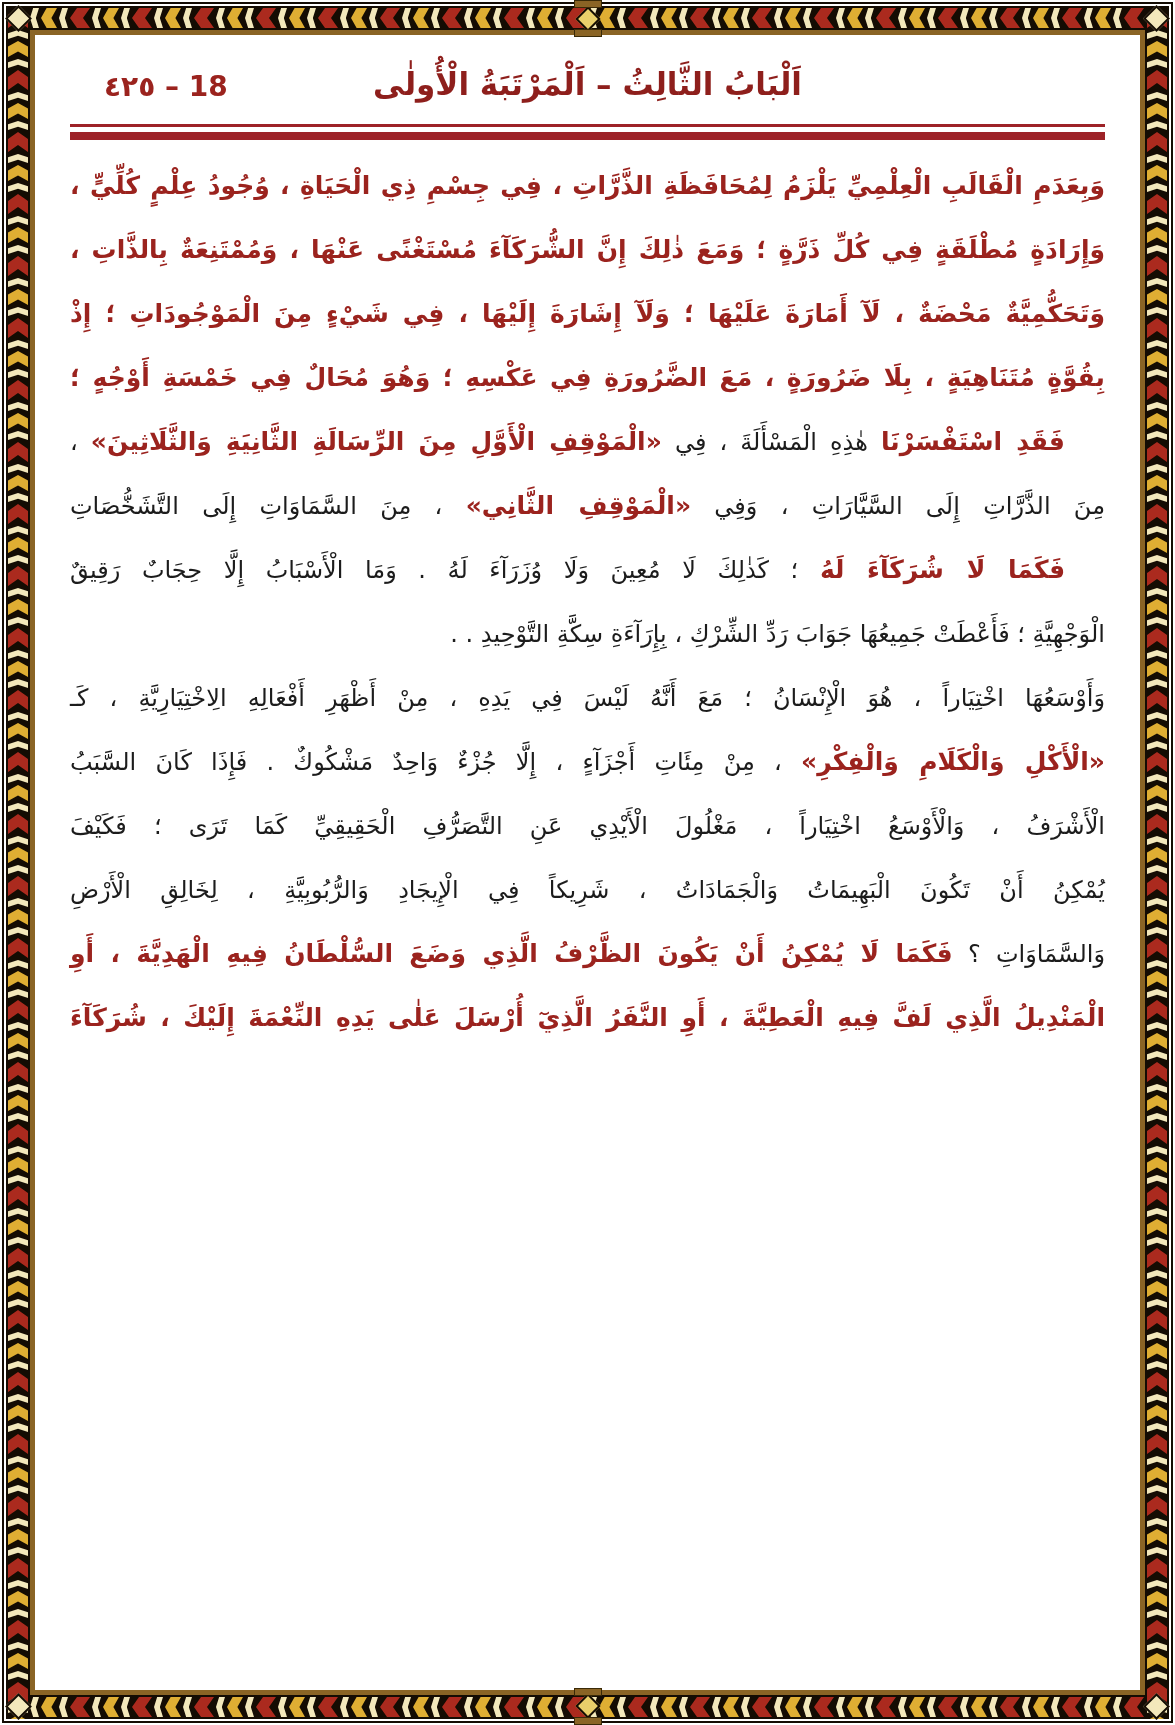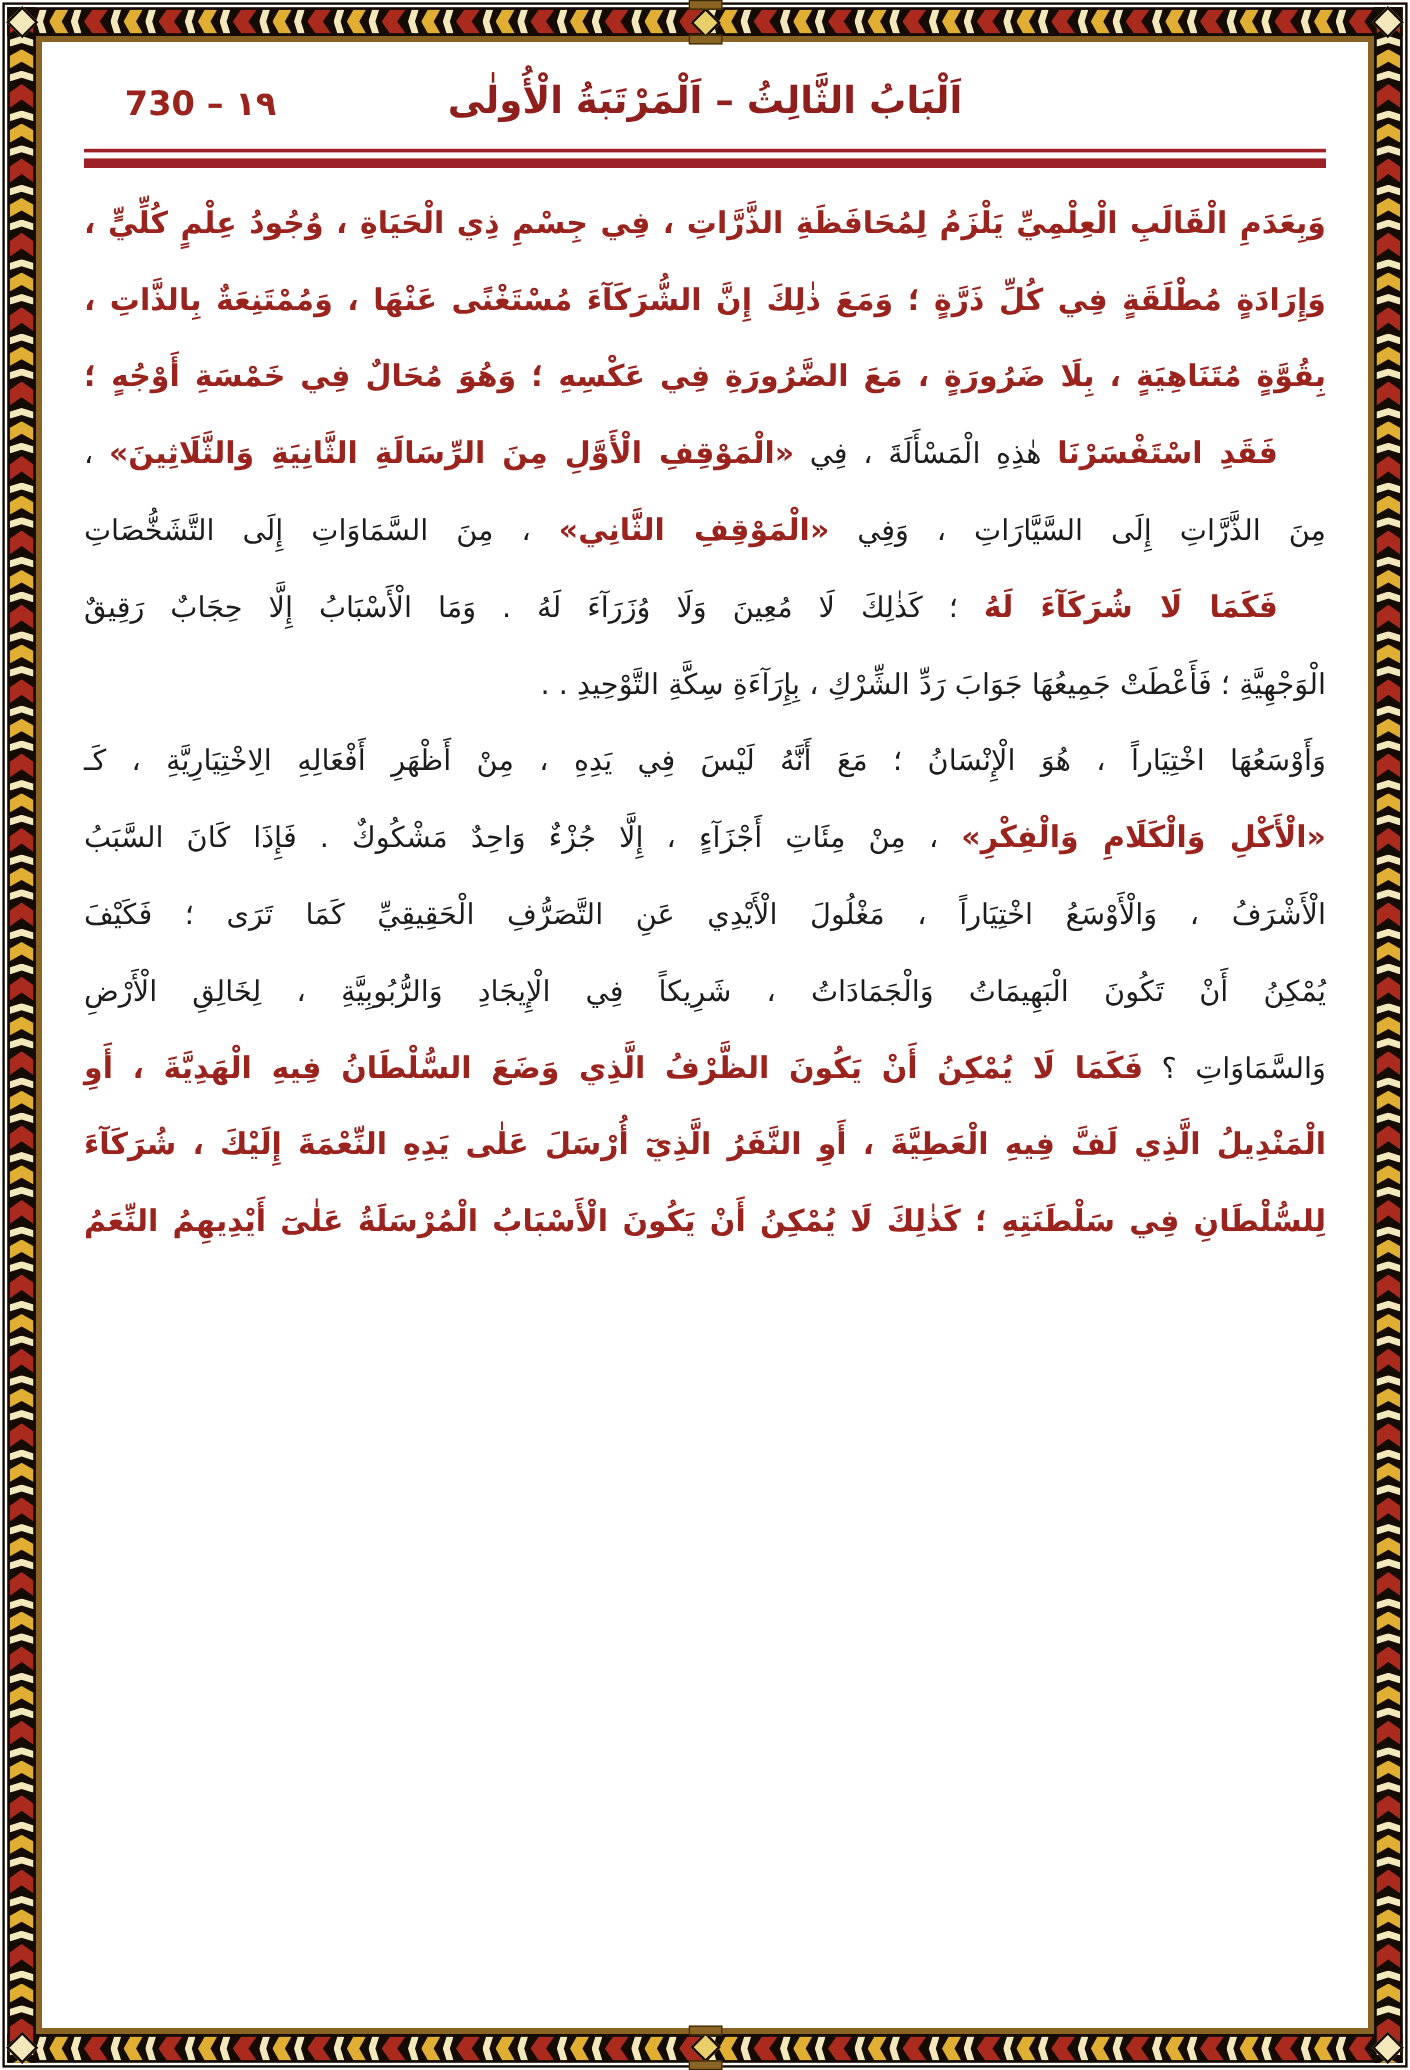--- a/index.html
+++ b/index.html
@@ -437,38 +437,38 @@
   <div class="corner-diamond cd-br"></div>
   <div class="center-diamond md-top"></div>
   <div class="center-diamond md-bottom"></div>
   <div class="orn orn-top-outer"></div>
   <div class="orn orn-top-inner"></div>
   <div class="orn orn-bottom-inner"></div>
   <div class="orn orn-bottom-outer"></div>
 
   <div class="content">
     <div class="header">
-      <div class="page-number">١٩ – 730</div>
+      <div class="page-number">18 – ٤٢٥</div>
       <div class="title">اَلْبَابُ الثَّالِثُ – اَلْمَرْتَبَةُ الْأُولٰى</div>
     </div>
     <div class="rules">
       <div class="rule-thin"></div>
       <div class="rule-thick"></div>
     </div>
     <div class="body-text">
         <div class="line"><span class="run red">وَبِعَدَمِ الْقَالَبِ الْعِلْمِيِّ يَلْزَمُ لِمُحَافَظَةِ الذَّرَّاتِ ، فِي جِسْمِ ذِي الْحَيَاةِ ، وُجُودُ عِلْمٍ كُلِّيٍّ ،</span></div>
         <div class="line"><span class="run red">وَإِرَادَةٍ مُطْلَقَةٍ فِي كُلِّ ذَرَّةٍ ؛ وَمَعَ ذٰلِكَ إِنَّ الشُّرَكَآءَ مُسْتَغْنًى عَنْهَا ، وَمُمْتَنِعَةٌ بِالذَّاتِ ،</span></div>
+        <div class="line"><span class="run red">وَتَحَكُّمِيَّةٌ مَحْضَةٌ ، لَآ أَمَارَةَ عَلَيْهَا ؛ وَلَآ إِشَارَةَ إِلَيْهَا ، فِي شَيْءٍ مِنَ الْمَوْجُودَاتِ ؛ إِذْ</span></div>
         <div class="line"><span class="run red">بِقُوَّةٍ مُتَنَاهِيَةٍ ، بِلَا ضَرُورَةٍ ، مَعَ الضَّرُورَةِ فِي عَكْسِهِ ؛ وَهُوَ مُحَالٌ فِي خَمْسَةِ أَوْجُهٍ ؛</span></div>
         <div class="line indent"><span class="run red">فَقَدِ اسْتَفْسَرْنَا</span><span class="run black"> هٰذِهِ الْمَسْأَلَةَ ، فِي </span><span class="run red">«الْمَوْقِفِ الْأَوَّلِ مِنَ الرِّسَالَةِ الثَّانِيَةِ وَالثَّلَاثِينَ»</span><span class="run black"> ،</span></div>
         <div class="line"><span class="run black">مِنَ الذَّرَّاتِ إِلَى السَّيَّارَاتِ ، وَفِي </span><span class="run red">«الْمَوْقِفِ الثَّانِي»</span><span class="run black"> ، مِنَ السَّمَاوَاتِ إِلَى التَّشَخُّصَاتِ</span></div>
         <div class="line indent"><span class="run red">فَكَمَا لَا شُرَكَآءَ لَهُ</span><span class="run black"> ؛ كَذٰلِكَ لَا مُعِينَ وَلَا وُزَرَآءَ لَهُ . وَمَا الْأَسْبَابُ إِلَّا حِجَابٌ رَقِيقٌ</span></div>
         <div class="line end"><span class="run black">الْوَجْهِيَّةِ ؛ فَأَعْطَتْ جَمِيعُهَا جَوَابَ رَدِّ الشِّرْكِ ، بِإِرَآءَةِ سِكَّةِ التَّوْحِيدِ . .</span></div>
         <div class="line"><span class="run black">وَأَوْسَعُهَا اخْتِيَاراً ، هُوَ الْإِنْسَانُ ؛ مَعَ أَنَّهُ لَيْسَ فِي يَدِهِ ، مِنْ أَظْهَرِ أَفْعَالِهِ الِاخْتِيَارِيَّةِ ، كَـ</span></div>
         <div class="line"><span class="run red">«الْأَكْلِ وَالْكَلَامِ وَالْفِكْرِ»</span><span class="run black"> ، مِنْ مِئَاتِ أَجْزَآءٍ ، إِلَّا جُزْءٌ وَاحِدٌ مَشْكُوكٌ . فَإِذَا كَانَ السَّبَبُ</span></div>
         <div class="line"><span class="run black">الْأَشْرَفُ ، وَالْأَوْسَعُ اخْتِيَاراً ، مَغْلُولَ الْأَيْدِي عَنِ التَّصَرُّفِ الْحَقِيقِيِّ كَمَا تَرَى ؛ فَكَيْفَ</span></div>
         <div class="line"><span class="run black">يُمْكِنُ أَنْ تَكُونَ الْبَهِيمَاتُ وَالْجَمَادَاتُ ، شَرِيكاً فِي الْإِيجَادِ وَالرُّبُوبِيَّةِ ، لِخَالِقِ الْأَرْضِ</span></div>
         <div class="line"><span class="run black">وَالسَّمَاوَاتِ ؟ </span><span class="run red">فَكَمَا لَا يُمْكِنُ أَنْ يَكُونَ الظَّرْفُ الَّذِي وَضَعَ السُّلْطَانُ فِيهِ الْهَدِيَّةَ ، أَوِ</span></div>
         <div class="line"><span class="run red">الْمَنْدِيلُ الَّذِي لَفَّ فِيهِ الْعَطِيَّةَ ، أَوِ النَّفَرُ الَّذِيٓ أُرْسَلَ عَلٰى يَدِهِ النِّعْمَةَ إِلَيْكَ ، شُرَكَآءَ</span></div>
-        <div class="line"><span class="run red">لِلسُّلْطَانِ فِي سَلْطَنَتِهِ ؛ كَذٰلِكَ لَا يُمْكِنُ أَنْ يَكُونَ الْأَسْبَابُ الْمُرْسَلَةُ عَلٰىٓ أَيْدِيهِمُ النِّعَمُ</span></div>
       </div>
   </div>
 
 </div>
 
 </body></html>

